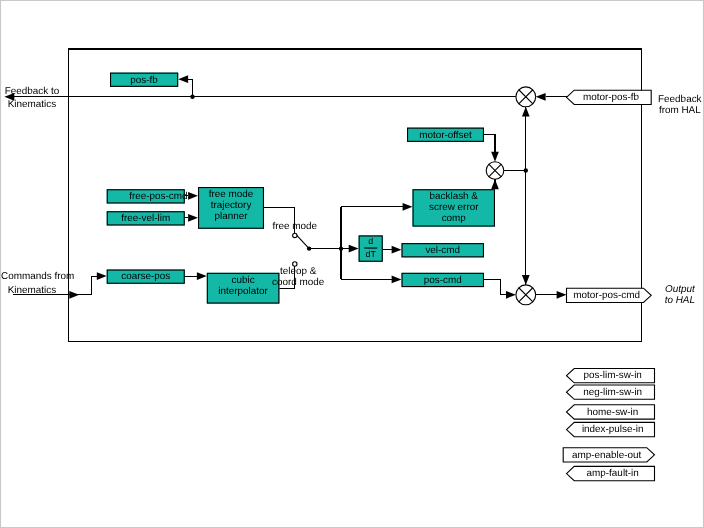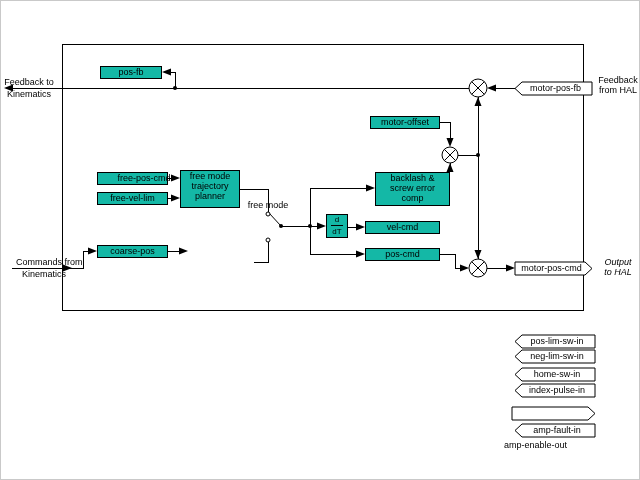--- a/index.html
+++ b/index.html
@@ -119,25 +119,25 @@
       <polygon points="512,407 588,407 595,413.5 588,420 512,420"></polygon>
       <polygon points="515,430.5 522,424 595,424 595,437 522,437"></polygon>
     </g>
   </svg>
 
 
   <div class="lbl" style="left:1px; top:77px; width:56px;">
     <div>Feedback to</div>
     <div style="margin-top:2px;">Kinematics</div>
   </div>
-  <div class="lbl" style="left:1px; top:257px; width:56px;padding-left:15px;">
+  <div class="lbl" style="left:1px; top:246px; width:56px;">
     <div>Commands from</div>
     <div style="margin-top:2px;">Kinematics</div>
   </div>
-  <div class="lbl" style="left:596px; top:75px; width:44px;">
+  <div class="lbl" style="left:596px; top:85px; width:44px;">
     <div>Feedback</div>
     <div>from HAL</div>
   </div>
   <div class="lbl" style="left:596px; top:257px; width:44px;font-style:italic;">
     <div>Output</div>
     <div>to HAL</div>
   </div>
 
   <div class="box" style="left:100px; top:66px; width:62px; height:13px;">
     <span>pos-fb</span>
@@ -148,20 +148,24 @@
   <div class="box" style="left:97px; top:192px; width:71px; height:13px;">
     <span>free-vel-lim</span>
   </div>
   <div class="box" style="left:180px; top:170px; width:60px; height:38px;">
     <span>free mode</span>
     <span>trajectory</span>
     <span>planner</span>
   </div>
   <div class="box" style="left:97px; top:245px; width:71px; height:13px;">
     <span>coarse-pos</span>
+  </div>
+  <div class="box" style="left:188px; top:248px; width:66px; height:28px;">
+    <span>cubic</span>
+    <span>interpolator</span>
   </div>
   <div class="box" style="left:370px; top:116px; width:70px; height:13px;">
     <span>motor-offset</span>
   </div>
   <div class="box" style="left:375px; top:172px; width:75px; height:34px;">
     <span>backlash &amp;</span>
     <span>screw error</span>
     <span>comp</span>
   </div>
   <div class="box" style="left:326px; top:214px; width:22px; height:24px;">
@@ -172,23 +176,27 @@
     </div>
   </div>
   <div class="box" style="left:365px; top:221px; width:75px; height:13px;">
     <span>vel-cmd</span>
   </div>
   <div class="box" style="left:365px; top:248px; width:75px; height:13px;">
     <span>pos-cmd</span>
   </div>
 
   <div class="lbl" style="left:238px; top:200px; width:60px;">free mode</div>
+  <div class="lbl" style="left:240px; top:241px; width:62px;">
+    <div>teleop &amp;</div>
+    <div>coord mode</div>
+  </div>
 
   <div class="taglbl" style="left:519px; top:82px; width:73px; height:13px;">motor-pos-fb</div>
   <div class="taglbl" style="left:515px; top:262px; width:73px; height:13px;">motor-pos-cmd</div>
   <div class="taglbl" style="left:519px; top:335px; width:76px; height:13px;">pos-lim-sw-in</div>
   <div class="taglbl" style="left:519px; top:350px; width:76px; height:13px;">neg-lim-sw-in</div>
   <div class="taglbl" style="left:519px; top:368px; width:76px; height:13px;">home-sw-in</div>
   <div class="taglbl" style="left:519px; top:384px; width:76px; height:13px;">index-pulse-in</div>
-  <div class="taglbl" style="left:496px; top:407px; width:79px; height:13px;margin-top:32px;">amp-enable-out</div>
+  <div class="taglbl" style="left:512px; top:407px; width:79px; height:13px;">amp-enable-out</div>
   <div class="taglbl" style="left:519px; top:424px; width:76px; height:13px;">amp-fault-in</div>
 
 </div>
 
 </body></html>

